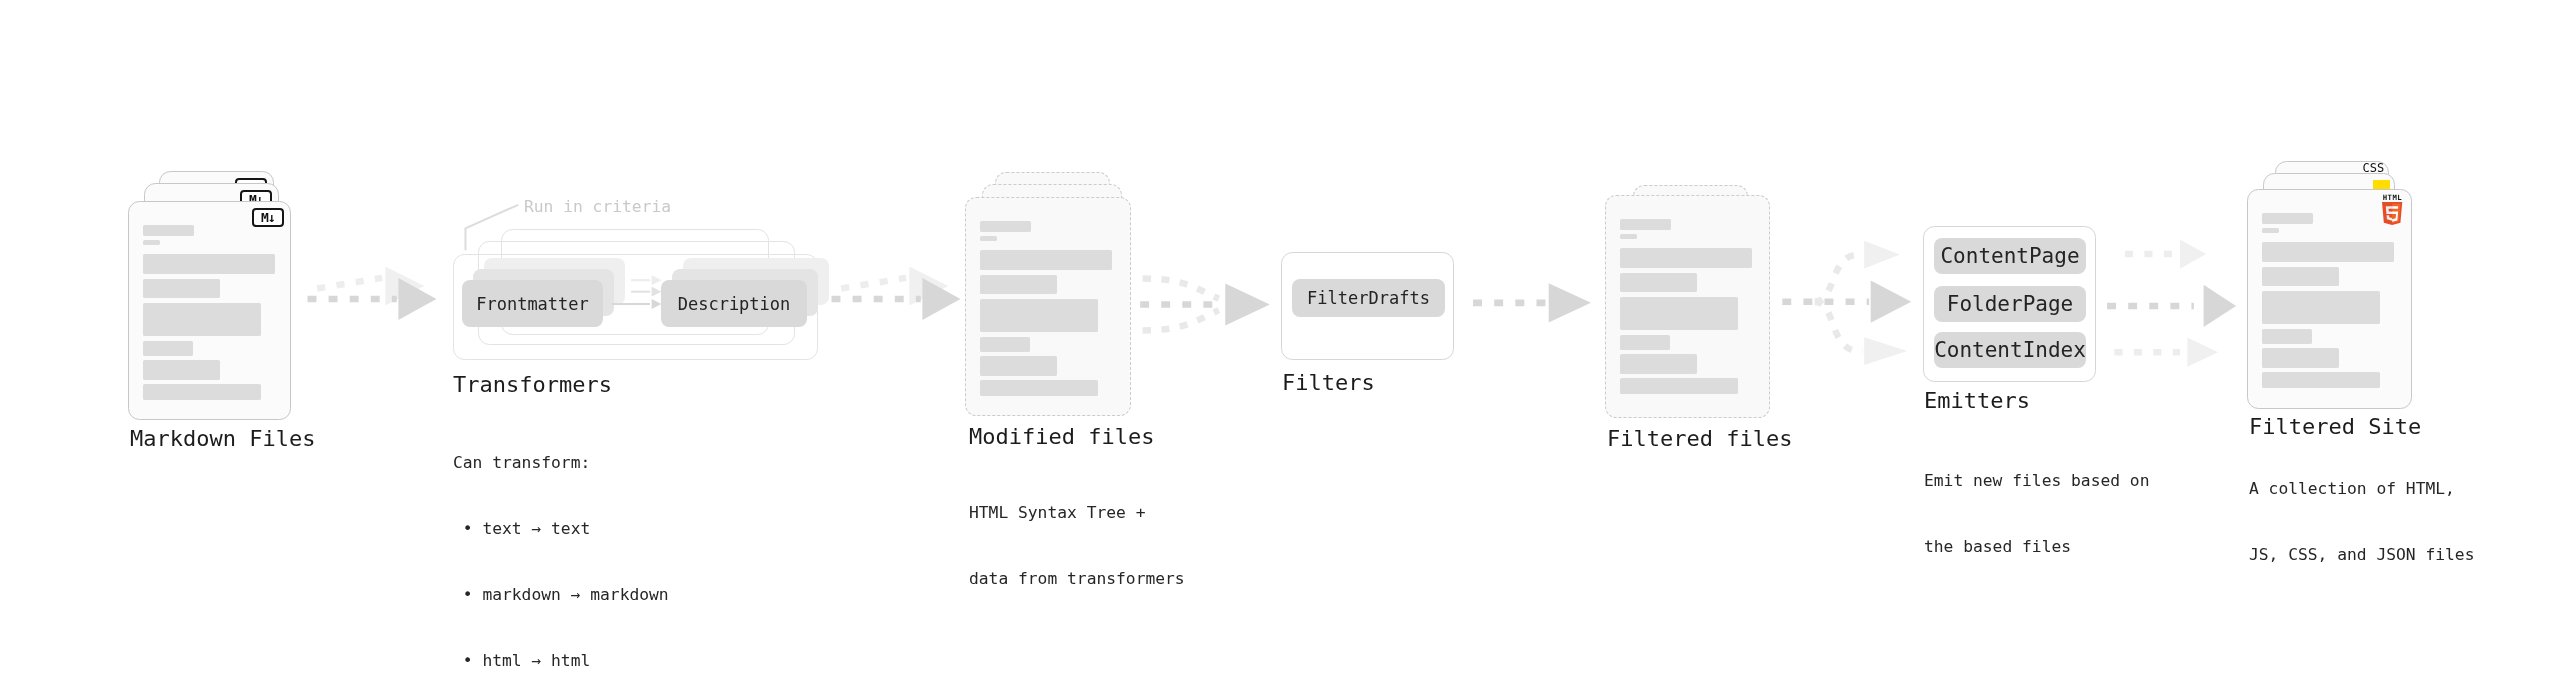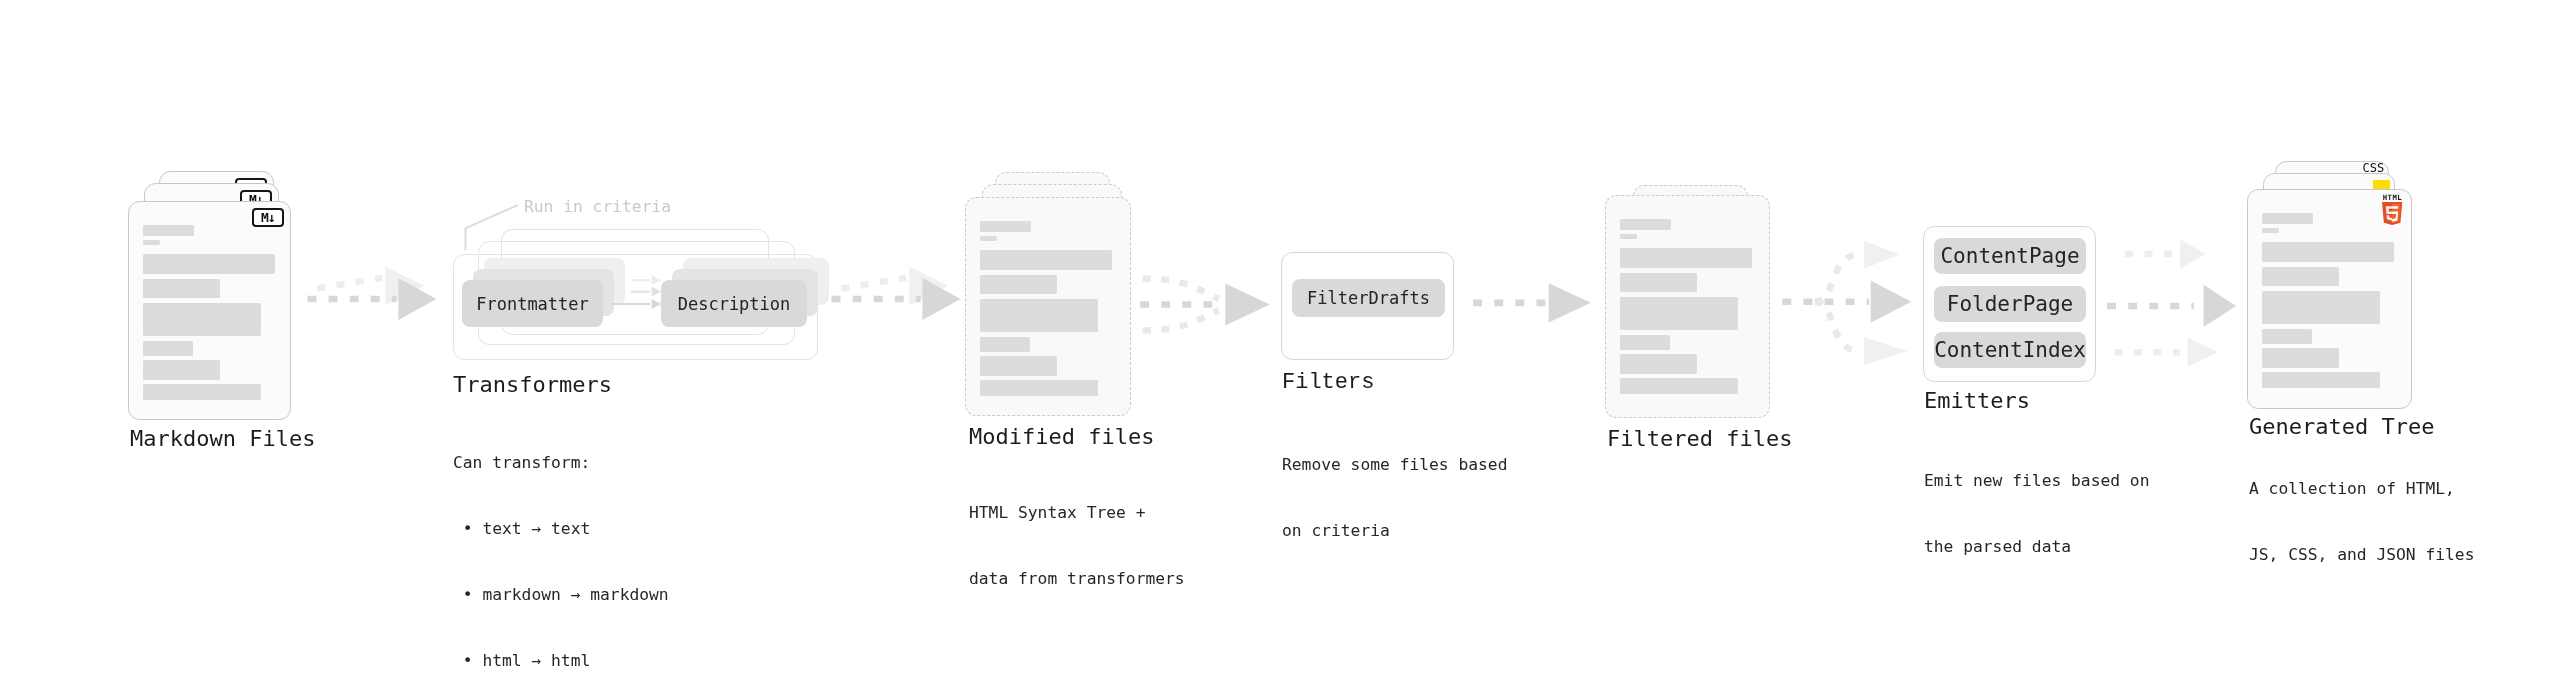--- a/index.html
+++ b/index.html
@@ -172,25 +172,21 @@
       <path d="M 8 77 C 58 77 72 66 102 52" fill="none" stroke="#e9e9e9" stroke-width="8" stroke-dasharray="10 13"></path>
       <line x1="5" y1="45" x2="108" y2="45" stroke="#d7d7d7" stroke-width="8" stroke-dasharray="11 15"></line>
       <polygon points="110,19 165,45 110,71" fill="#d7d7d7"></polygon>
     </svg>
   </div>
 
   <div class="outline strong" style="left:1281px;top:252px;width:173px;height:108px;"></div>
   <div class="pill" style="left:1292px;top:279px;width:153px;height:38px;">
     <span>FilterDrafts</span>
   </div>
-  <div class="title" style="left:1282px;top:369px;font-family:Liberation Mono, monospace;">Filters</div>
-  <div class="cap" style="left:1282px;top:410px;">
-    <div>Remove some files based</div>
-    <div>on criteria</div>
-  </div>
+  <div class="title" style="left:1282px;top:369px;">Filters</div>
 
   <div class="arrow" style="left:1469px;top:280px;">
     <svg width="126" height="49" viewBox="0 0 155 60">
       <line x1="5" y1="28" x2="95" y2="28" stroke="#d7d7d7" stroke-width="8" stroke-dasharray="11 15"></line>
       <polygon points="98,4 150,28 98,52" fill="#d7d7d7"></polygon>
     </svg>
   </div>
 
   <div class="card dashed" style="left:1633px;top:185px;width:115px;height:211px;"></div>
   <div class="card dashed" style="left:1605px;top:195px;width:165px;height:223px;">
@@ -224,21 +220,21 @@
   </div>
   <div class="pill emit" style="left:1934px;top:286px;width:152px;height:36px;">
     <span>FolderPage</span>
   </div>
   <div class="pill emit" style="left:1934px;top:332px;width:152px;height:36px;">
     <span>ContentIndex</span>
   </div>
   <div class="title" style="left:1924px;top:387px;">Emitters</div>
   <div class="cap" style="left:1924px;top:426px;">
     <div>Emit new files based on</div>
-    <div>the parsed data</div>
+    <div>the based files</div>
   </div>
 
   <div class="arrow" style="left:2103px;top:237px;">
     <svg width="142" height="133" viewBox="0 0 175 164">
       <line x1="27" y1="21" x2="88" y2="21" stroke="#ededed" stroke-width="8" stroke-dasharray="10 14"></line>
       <polygon points="95,3 127,21 95,39" fill="#f0f0f0"></polygon>
       <line x1="5" y1="85" x2="112" y2="85" stroke="#d7d7d7" stroke-width="8" stroke-dasharray="11 15"></line>
       <polygon points="124,59 164,85 124,111" fill="#d7d7d7"></polygon>
       <line x1="14" y1="142" x2="95" y2="142" stroke="#ededed" stroke-width="8" stroke-dasharray="10 14"></line>
       <polygon points="104,124 142,142 104,160" fill="#f0f0f0"></polygon>
@@ -268,20 +264,20 @@
         <div style="width: 51px; height: 11.4px; margin-top: 0px;"></div>
         <div style="width: 17px; height: 5.7px; margin-top: 3.3px;"></div>
         <div style="width: 132px; height: 19.5px; margin-top: 9px;"></div>
         <div style="width: 77px; height: 19.5px; margin-top: 4.9px;"></div>
         <div style="width: 118px; height: 32.5px; margin-top: 4.9px;"></div>
         <div style="width: 50px; height: 14.6px; margin-top: 5.7px;"></div>
         <div style="width: 77px; height: 19.5px; margin-top: 4.1px;"></div>
         <div style="width: 118px; height: 15.4px; margin-top: 4.9px;"></div>
       </div>
   </div>
-  <div class="title" style="left:2249px;top:413px;">Generated Tree</div>
+  <div class="title" style="left:2249px;top:413px;">Filtered Site</div>
   <div class="cap" style="left:2249px;top:434px;">
     <div>A collection of HTML,</div>
     <div>JS, CSS, and JSON files</div>
   </div>
 
 </div>
 
 
 </body></html>

